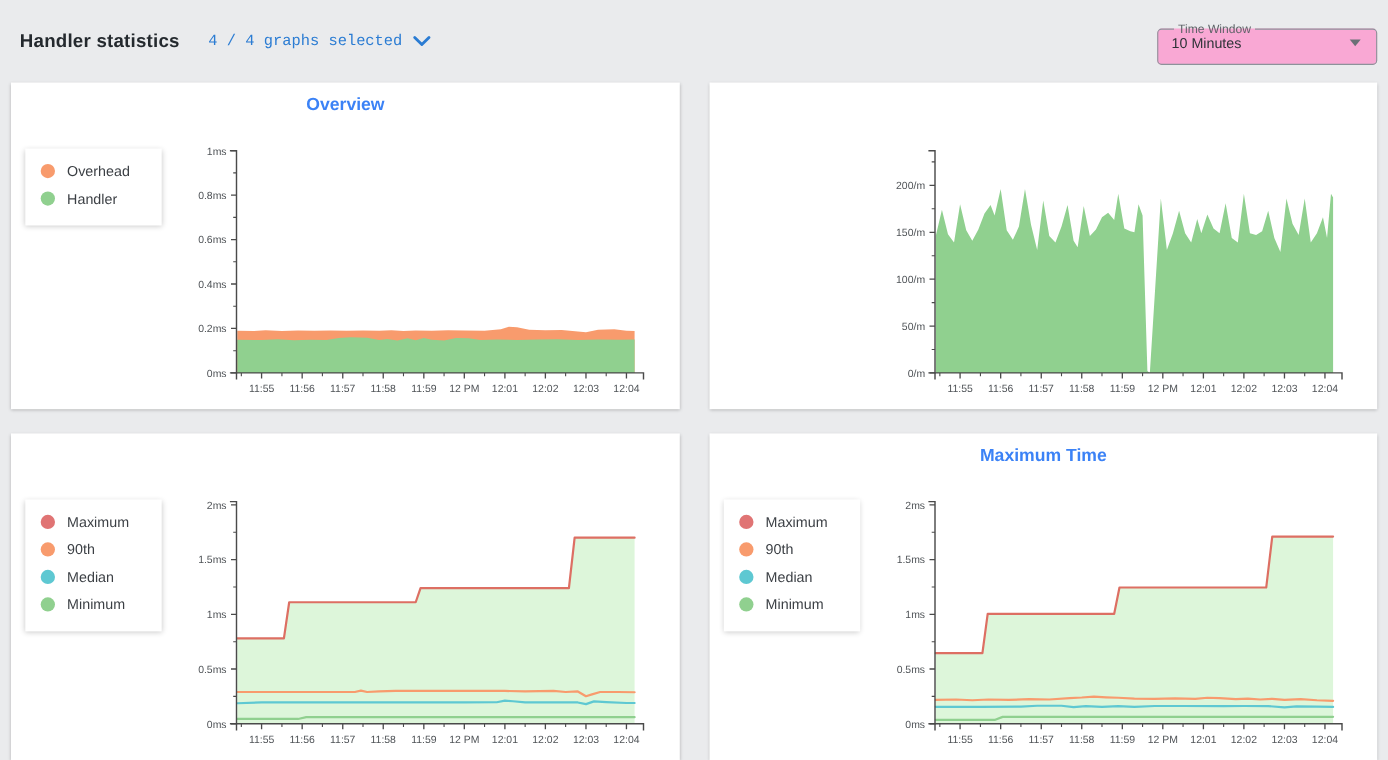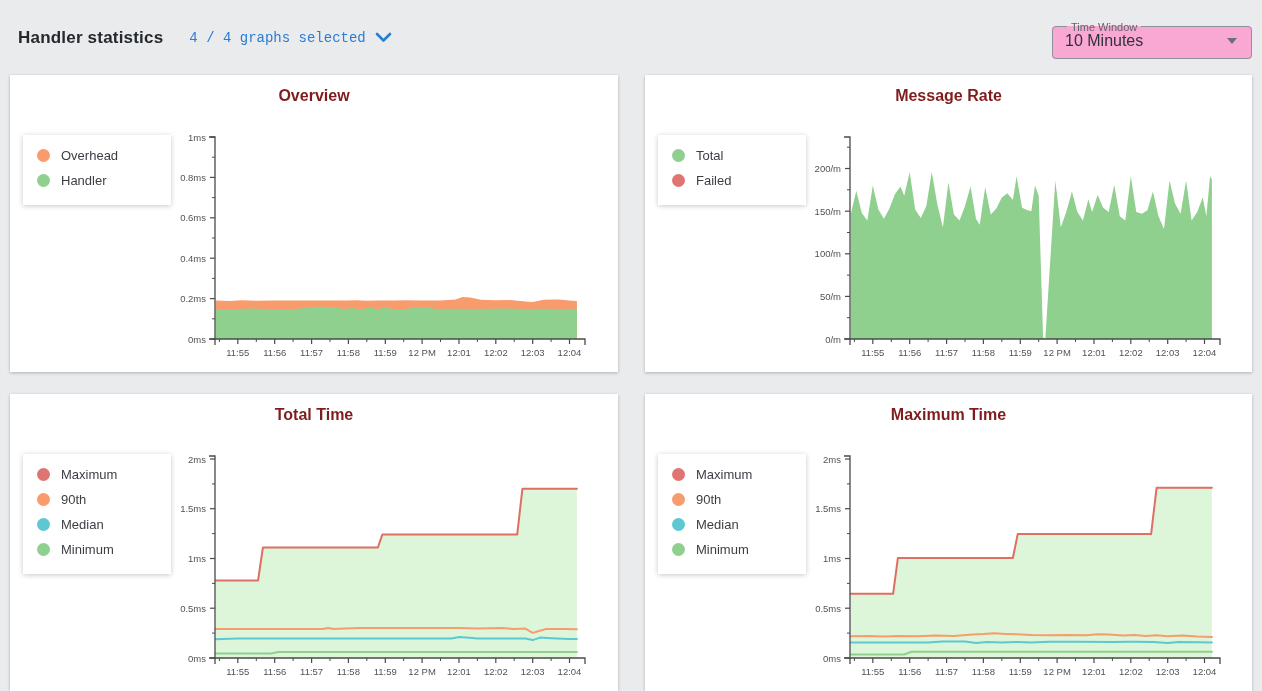--- a/index.html
+++ b/index.html
@@ -51,21 +51,21 @@
     color:#5f6368;
     padding:0 4px;
     margin-left:2px;
   }
   .tw-row {
     display:flex;
     align-items:center;
     justify-content:space-between;
     margin-top:-1px;
   }
-  .tw-value { font-size:16px; color:#2f3338; }
+  .tw-value { font-size:13px; color:#2f3338; }
   .tw-arrow {
     width:0; height:0;
     border-left:5px solid transparent;
     border-right:5px solid transparent;
     border-top:6px solid #6b7076;
     margin-right:4px;
   }
   .grid {
     display:grid;
     grid-template-columns:608px 607px;
@@ -75,28 +75,28 @@
   }
   .card {
     background:#ffffff;
     box-shadow:0 1px 3px rgba(0,0,0,0.25);
     position:relative;
   }
   .chart-title {
     text-align:center;
     font-size:16px;
     font-weight:bold;
-    color:#7f1d1d;
+    color:#3b82f6;
     margin-top:12px;
   }
   .legend {
     position:absolute;
     left:13px;
     top:60px;
-    width:148px;
+    width:124px;
     background:#fff;
     box-shadow:0 1px 5px rgba(0,0,0,0.22);
     padding:13px 0 17px;
     display:flex;
     flex-direction:column;
     gap:10px;
   }
   .legend-item {
     display:flex;
     align-items:center;
@@ -195,31 +195,20 @@
         <line x1="170.0" x2="170.0" y1="224" y2="227" stroke="#4a4a4a" stroke-width="1"></line>
         <line x1="206.8" x2="206.8" y1="224" y2="227" stroke="#4a4a4a" stroke-width="1"></line>
         <line x1="243.7" x2="243.7" y1="224" y2="227" stroke="#4a4a4a" stroke-width="1"></line>
         <line x1="280.5" x2="280.5" y1="224" y2="227" stroke="#4a4a4a" stroke-width="1"></line>
         <line x1="317.4" x2="317.4" y1="224" y2="227" stroke="#4a4a4a" stroke-width="1"></line>
         <line x1="354.2" x2="354.2" y1="224" y2="227" stroke="#4a4a4a" stroke-width="1"></line>
         <line x1="391.1" x2="391.1" y1="224" y2="227" stroke="#4a4a4a" stroke-width="1"></line>
       </svg>
   </section>
   <section class="card chart-card">
-    <h2 class="chart-title">Message Rate</h2>
-    <div class="legend">
-        <div class="legend-item">
-          <span class="dot" style="background: rgb(144, 208, 143);"></span>
-          <span class="legend-label">Total</span>
-        </div>
-        <div class="legend-item">
-          <span class="dot" style="background: rgb(224, 116, 116);"></span>
-          <span class="legend-label">Failed</span>
-        </div>
-      </div>
     <svg class="chart-svg" width="440" height="250" viewBox="0 0 440 250">
         <path d="M55.7,224 L55.7,99.6 L61.3,75.7 L66.8,97.9 L72.3,105.5 L77.8,70.6 L83.4,94.4 L88.9,103.8 L94.4,93.6 L100.0,79.1 L105.5,71.4 L109.2,80.8 L114.7,56.9 L120.2,94.4 L125.8,103.0 L131.3,91.0 L136.8,56.9 L142.3,89.3 L147.9,112.3 L153.4,67.2 L158.9,99.6 L164.5,105.5 L170.0,91.0 L175.5,71.4 L181.0,103.8 L184.7,109.8 L190.2,72.3 L195.8,99.6 L201.3,93.6 L206.8,82.5 L212.4,78.3 L217.9,85.1 L221.6,61.2 L227.1,92.7 L232.6,95.3 L236.3,96.2 L240.0,70.6 L243.7,80.8 L248.1,222.3 L250.3,224.0 L260.3,65.5 L265.8,112.3 L271.3,97.0 L276.9,76.5 L282.4,97.0 L287.9,105.5 L293.4,84.2 L297.1,97.0 L302.6,80.0 L308.2,92.7 L313.7,97.0 L319.2,69.7 L324.8,101.3 L330.3,105.5 L335.8,61.2 L341.3,97.0 L346.9,98.7 L352.4,95.3 L357.9,76.5 L363.5,101.3 L369.0,114.1 L374.5,65.5 L380.0,88.5 L385.6,98.7 L391.1,65.5 L396.6,105.5 L402.2,97.0 L407.7,82.5 L411.4,101.3 L415.0,61.2 L416.9,64.6 L416.9,224 Z" fill="#90d08f" stroke="none"></path>
         <path d="M49,22 H55 V224 H49" fill="none" stroke="#4a4a4a" stroke-width="1.3"></path>
         <path d="M55,230 V224 H425 V230" fill="none" stroke="#4a4a4a" stroke-width="1.3"></path>
         <line x1="50" x2="55" y1="224.0" y2="224.0" stroke="#4a4a4a" stroke-width="1.2"></line>
         <text x="46" y="227.5" text-anchor="end" font-size="9.5" fill="#4f5357">0/m</text>
         <line x1="50" x2="55" y1="181.4" y2="181.4" stroke="#4a4a4a" stroke-width="1.2"></line>
         <text x="46" y="184.9" text-anchor="end" font-size="9.5" fill="#4f5357">50/m</text>
         <line x1="50" x2="55" y1="138.8" y2="138.8" stroke="#4a4a4a" stroke-width="1.2"></line>
         <text x="46" y="142.3" text-anchor="end" font-size="9.5" fill="#4f5357">100/m</text>
@@ -258,21 +247,20 @@
         <line x1="170.0" x2="170.0" y1="224" y2="227" stroke="#4a4a4a" stroke-width="1"></line>
         <line x1="206.8" x2="206.8" y1="224" y2="227" stroke="#4a4a4a" stroke-width="1"></line>
         <line x1="243.7" x2="243.7" y1="224" y2="227" stroke="#4a4a4a" stroke-width="1"></line>
         <line x1="280.5" x2="280.5" y1="224" y2="227" stroke="#4a4a4a" stroke-width="1"></line>
         <line x1="317.4" x2="317.4" y1="224" y2="227" stroke="#4a4a4a" stroke-width="1"></line>
         <line x1="354.2" x2="354.2" y1="224" y2="227" stroke="#4a4a4a" stroke-width="1"></line>
         <line x1="391.1" x2="391.1" y1="224" y2="227" stroke="#4a4a4a" stroke-width="1"></line>
       </svg>
   </section>
   <section class="card chart-card">
-    <h2 class="chart-title">Total Time</h2>
     <div class="legend">
         <div class="legend-item">
           <span class="dot" style="background: rgb(224, 116, 116);"></span>
           <span class="legend-label">Maximum</span>
         </div>
         <div class="legend-item">
           <span class="dot" style="background: rgb(248, 155, 109);"></span>
           <span class="legend-label">90th</span>
         </div>
         <div class="legend-item">

